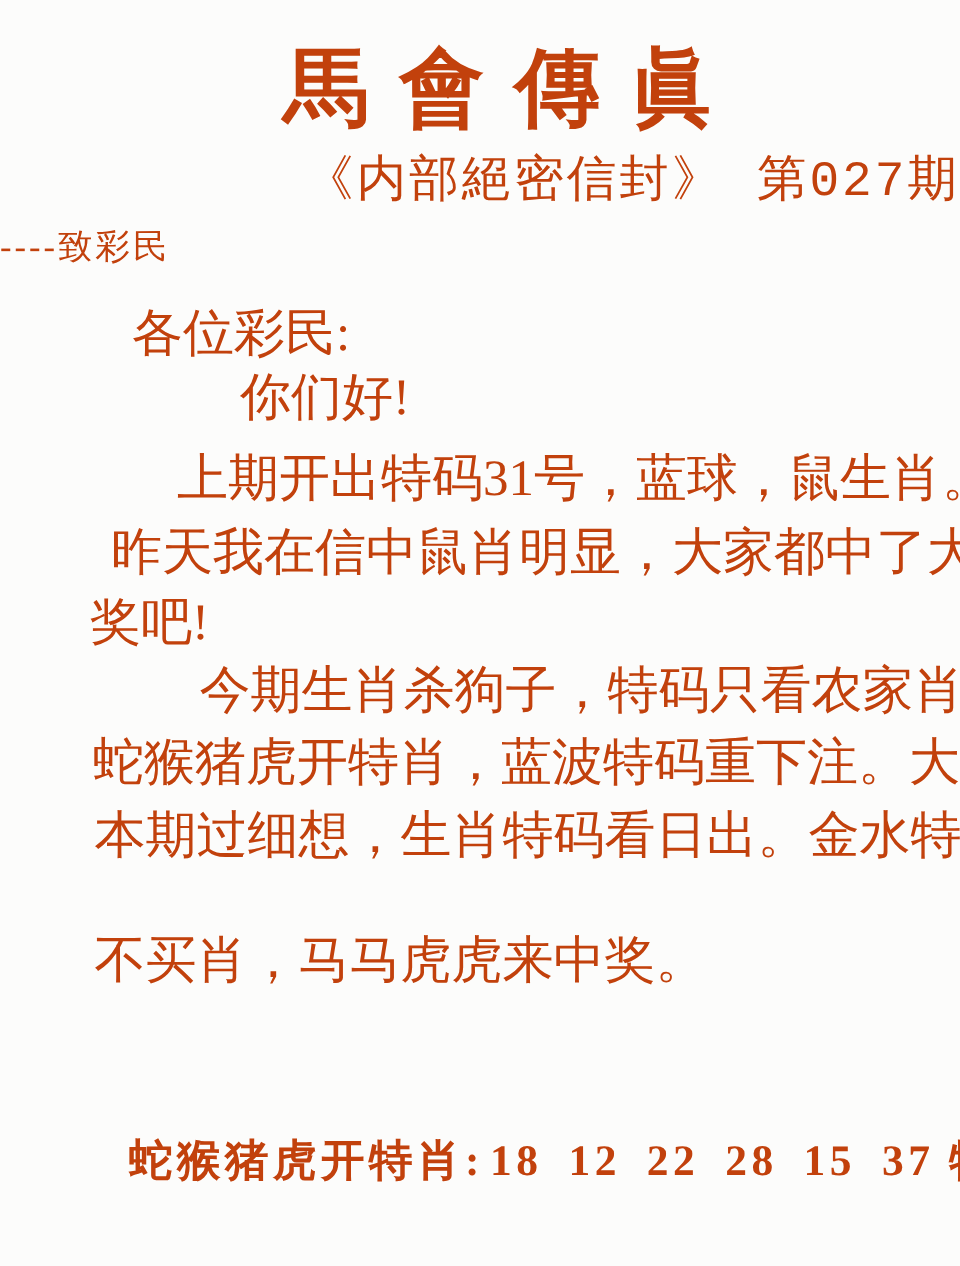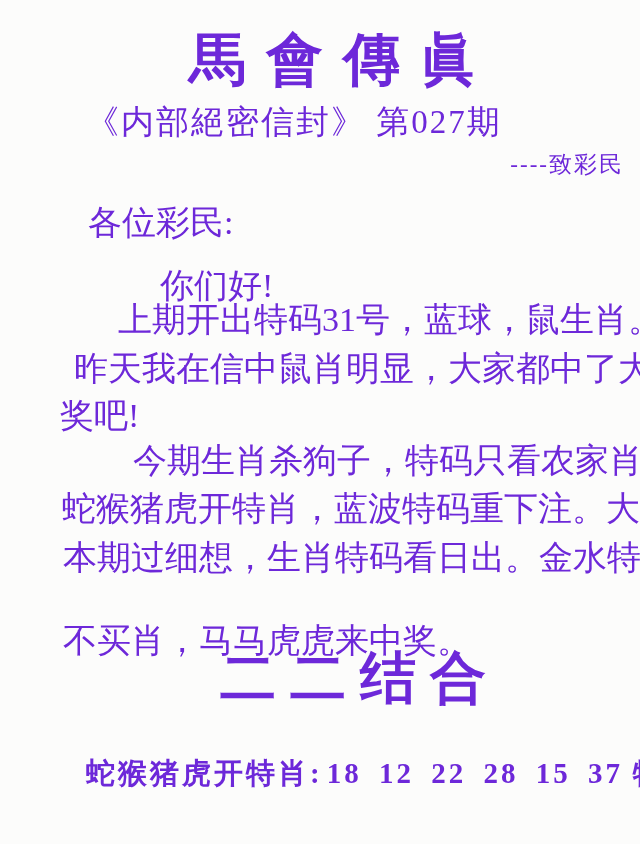--- a/index.html
+++ b/index.html
@@ -5,21 +5,21 @@
   html, body {
     margin: 0;
     padding: 0;
     background: #e8e8e8;
   }
   .page {
     position: relative;
     width: 640px;
     height: 844px;
     background: #fcfcfb;
-    color: #6d28d9;
+    color: #c2410c;
     font-family: "Liberation Serif", "DejaVu Serif", serif;
     overflow: hidden;
   }
   .title {
     position: absolute;
     top: 30px;
     left: 0;
     width: 100%;
     box-sizing: border-box;
     padding-left: 46px;
@@ -30,49 +30,50 @@
     letter-spacing: 20px;
     white-space: nowrap;
   }
   .subtitle {
     position: absolute;
     top: 104px;
     left: 0;
     width: 100%;
     box-sizing: border-box;
     padding-left: 86px;
-    text-align: left;
+    text-align: right;
     font-size: 33px;
     line-height: 1.1;
     font-weight: 500;
     letter-spacing: 2px;
     white-space: nowrap;
+    font-family: Liberation Mono, monospace;
   }
   .dedication {
     position: absolute;
     top: 149px;
     left: 0;
     width: 100%;
     box-sizing: border-box;
     padding-right: 16px;
-    text-align: right;
+    text-align: left;
     font-size: 23px;
     font-weight: 500;
     letter-spacing: 2px;
     white-space: nowrap;
   }
   .letter-line {
     position: absolute;
     font-size: 34px;
     line-height: 1.15;
     font-weight: 400;
     white-space: nowrap;
   }
   .l1 { left: 88px;  top: 203px; }
-  .l2 { left: 160px; top: 266px; }
+  .l2 { left: 160px; top: 246px; }
   .l3 { left: 118px; top: 300px; }
   .l4 { left: 74px;  top: 349px; }
   .l5 { left: 60px;  top: 396px; }
   .l6 { left: 133px; top: 441px; }
   .l7 { left: 62px;  top: 489px; }
   .l8 { left: 63px;  top: 538px; }
   .l9 { left: 63px;  top: 621px; text-align: right; }
   .slogan {
     position: absolute;
     left: 220px;
@@ -116,19 +117,18 @@
     <div class="letter-line l2">你们好!</div>
     <div class="letter-line l3">上期开出特码31号，蓝球，鼠生肖。</div>
     <div class="letter-line l4">昨天我在信中鼠肖明显，大家都中了大</div>
     <div class="letter-line l5">奖吧!</div>
     <div class="letter-line l6">今期生肖杀狗子，特码只看农家肖。</div>
     <div class="letter-line l7">蛇猴猪虎开特肖，蓝波特码重下注。大家</div>
     <div class="letter-line l8">本期过细想，生肖特码看日出。金水特号</div>
     <div class="letter-line l9">不买肖，马马虎虎来中奖。</div>
   </div>
 
-  <div class="slogan">二二结合</div>
 
   <div class="results">
     <span class="label">蛇猴猪虎开特肖:</span><span class="numbers">18 12 22 28 15 37</span><span class="special">特31</span>
   </div>
 
 </div>
 
 </body></html>

